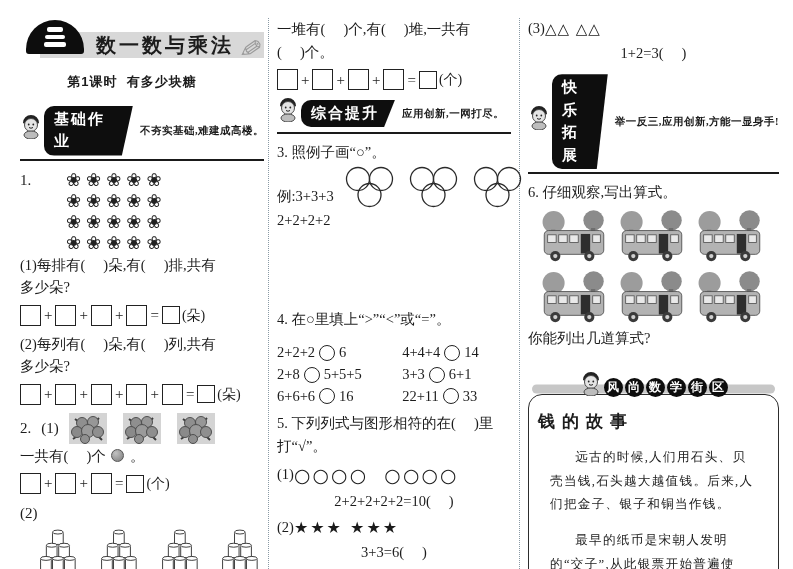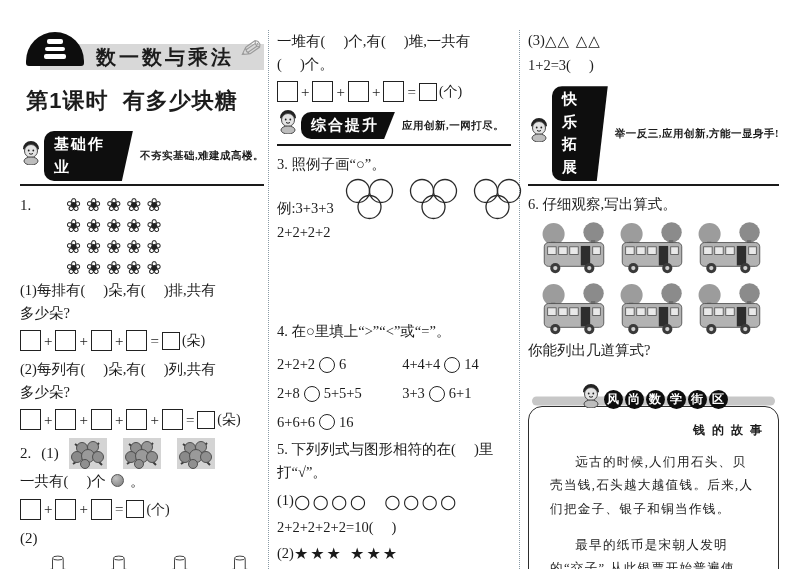--- a/index.html
+++ b/index.html
@@ -1,42 +1,42 @@
 <!DOCTYPE html>
 <html><head>
 <meta charset="utf-8">
 <style>
   html,body{margin:0;padding:0;}
   body{
     width:793px;height:569px;background:#ffffff;color:#1c1c1c;
     font-family:"Liberation Serif","DejaVu Serif",serif;
     font-size:14.5px;line-height:1.5;position:relative;overflow:hidden;
   }
-  .page{display:flex;box-sizing:border-box;height:100%;padding:30px 10px 0 20px;}
+  .page{display:flex;box-sizing:border-box;height:100%;padding:18px 10px 0 20px;}
   .col{box-sizing:border-box;}
   .col1{width:248px;padding-right:4px;}
   .col2{width:252px;border-left:1px dotted #8a9aa5;border-right:1px dotted #8a9aa5;padding:0 8px;}
   .col3{flex:1;padding:0 4px 0 8px;}
 
   
   .header-band{position:relative;height:30px;margin:8px 0 16px 6px;}
   .band-bg{position:absolute;left:14px;right:0;top:6px;height:26px;background:#d8d8d8;}
   .dome-logo{position:absolute;left:0;top:-6px;width:58px;height:34px;background:#0d0d0d;
     border-radius:30px 30px 3px 3px;display:flex;flex-direction:column;align-items:center;
     justify-content:center;gap:3px;}
   .dome-logo .bar{display:block;height:4.5px;background:#fff;border-radius:2px;width:20px;}
   .dome-logo .bar.b1{width:16px;}
   .dome-logo .bar.b3{width:22px;}
   .unit-title{position:absolute;left:70px;top:6px;height:26px;line-height:26px;
     font-weight:bold;font-size:20px;letter-spacing:3px;
     font-family:"Liberation Sans","DejaVu Sans",sans-serif;}
   .pencil-icon{position:absolute;left:238px;top:28px;font-size:27px;color:#9a9a9a;
     transform:rotate(100deg);z-index:5;font-family:"DejaVu Sans",sans-serif;}
 
-  .lesson-title{font-weight:bold;font-size:22px;text-align:center;margin:0 20px 14px 0;
+  .lesson-title{font-weight:bold;font-size:13px;text-align:center;margin:0 20px 14px 0;
     letter-spacing:1px;font-family:"Liberation Sans","DejaVu Sans",sans-serif;}
 
   
   .banner-row{display:flex;align-items:center;border-bottom:2px solid #1a1a1a;
     padding-bottom:3px;margin:0 0 8px 0;}
   .mascot{flex:0 0 auto;margin-right:2px;}
   .banner-flag{background:#0e0e0e;color:#fff;font-weight:bold;font-size:15px;
     letter-spacing:2px;padding:2px 16px 3px 10px;border-radius:10px 0 0 10px;
     clip-path:polygon(0 0,100% 0,calc(100% - 11px) 100%,0 100%);
     font-family:"Liberation Sans","DejaVu Sans",sans-serif;}
@@ -62,49 +62,49 @@
     background:radial-gradient(circle at 35% 30%,#c2c2c2,#7c7c7c);
     border:1px solid #555;display:inline-block;vertical-align:-1px;margin:0 2px;}
   .pyramids{display:flex;gap:13px;margin:4px 0 0 14px;}
 
   
   .q3-example{display:flex;align-items:flex-end;margin-top:2px;}
   .q3-label{white-space:nowrap;margin-top:8px;}
   .circle-groups{display:flex;gap:12px;margin-left:10px;}
   .practice-line{margin:2px 0 78px;}
 
-  .cmp-grid{display:grid;grid-template-columns:1.15fr 1fr;row-gap:7px;margin:11px 0 6px;}
+  .cmp-grid{display:grid;grid-template-columns:1.15fr 1fr;margin:11px 0 6px;}
   .cmp-item{display:flex;align-items:center;white-space:nowrap;}
   .cmp-circle{width:14px;height:14px;border:1.3px solid #222;border-radius:50%;
     margin:0 4px;flex:0 0 auto;}
 
   .q5-item{display:flex;align-items:center;margin-top:3px;}
   .shapes{font-family:"DejaVu Sans",sans-serif;color:#1a1a1a;}
   .shapes.circles{font-size:19px;letter-spacing:2px;}
   .shapes.stars{font-size:16px;letter-spacing:2px;}
   .shapes.triangles{font-size:15px;letter-spacing:1px;}
-  .q5-eq{margin:2px 0 3px;}
+  .q5-eq{margin:2px 0 3px;text-align:center;}
 
   
   .happy-banner{margin-top:10px;align-items:center;}
   .buses-grid{display:grid;grid-template-columns:repeat(3,1fr);gap:8px 6px;
     width:228px;margin:6px 0 4px 12px;}
 
   .street-header{position:relative;display:flex;justify-content:center;align-items:center;
     margin-top:22px;z-index:2;}
   .street-header::before{content:'';position:absolute;left:4px;right:4px;top:55%;height:9px;
     transform:translateY(-50%);background:#c7c7c7;border-radius:5px;z-index:0;}
   .street-mascot{position:relative;z-index:1;margin-right:2px;}
   .street-chars{position:relative;z-index:1;display:flex;gap:2px;}
   .char-circle{width:19px;height:19px;border-radius:50%;background:#0d0d0d;color:#fff;
     font-size:12px;font-weight:bold;display:flex;align-items:center;justify-content:center;
     font-family:"Liberation Sans","DejaVu Sans",sans-serif;}
   .story-box{border:1.5px solid #2d2d2d;border-radius:14px;margin-top:-9px;
     padding:14px 9px 8px;}
-  .story-title{text-align:right;font-weight:bold;font-size:12px;letter-spacing:7px;
+  .story-title{text-align:left;font-weight:bold;font-size:17px;letter-spacing:7px;
     margin:0 0 1px;}
   .story-paras p{margin:12px;text-indent:2em;font-size:12.6px;line-height:1.88;
     letter-spacing:1.3px;}
 </style>
 </head>
 <body>
 
 <div class="page">
 
   <div class="col col1">
@@ -386,20 +386,25 @@
         </div>
         <div class="cmp-item">
           <span>3+3</span>
           <span class="cmp-circle"></span>
           <span>6+1</span>
         </div>
         <div class="cmp-item">
           <span>6+6+6</span>
           <span class="cmp-circle"></span>
           <span>16</span>
+        </div>
+        <div class="cmp-item">
+          <span>22+11</span>
+          <span class="cmp-circle"></span>
+          <span>33</span>
         </div>
       </div>
 
     <div class="qline">5. 下列列式与图形相符的在(&nbsp;&nbsp;&nbsp;&nbsp;&nbsp;)里</div>
     <div class="qline">打“√”。</div>
 
     <div class="q5-item">
       <span>(1)</span>
       <span class="shapes circles">○○○○&nbsp;&nbsp;○○○○</span>
     </div>

